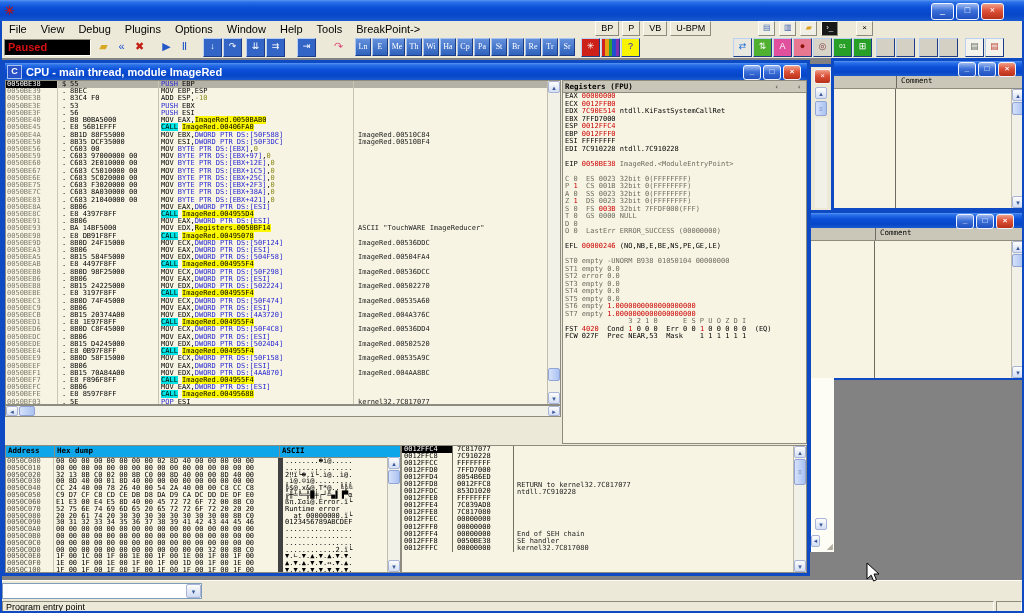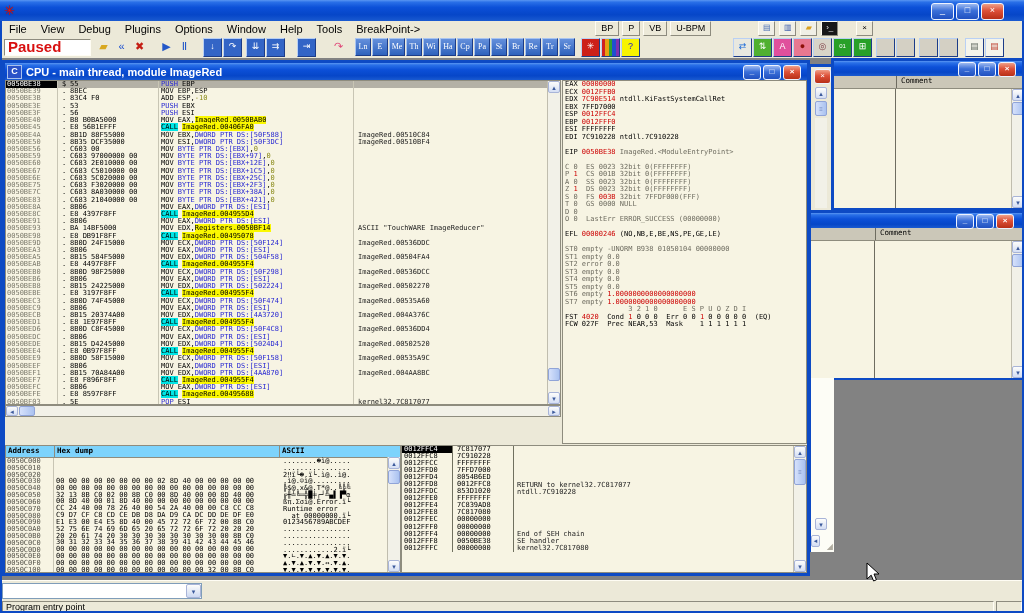--- a/index.html
+++ b/index.html
@@ -19,21 +19,21 @@
     background:linear-gradient(180deg,#9db9f0,#3b6fd8 45%,#2050c0);}
   .xpbtn.close{background:linear-gradient(180deg,#f0a088,#dd5038 45%,#b83018);}
   .menubar{left:2px;top:21px;width:1020px;height:15px;background:#ece9d8;display:flex;align-items:center;
     font-size:11px;color:#000;border-bottom:1px solid #d8d4c4;}
   .menu-item{padding:0 7px;line-height:14px;}
   .mbtn{height:13px;line-height:12px;font-size:9px;padding:0 5px;margin-right:3px;background:#ece9d8;
     border:1px solid;border-color:#fffdf4 #8d8b7e #8d8b7e #fffdf4;}
   .micon{width:15px;height:13px;margin-right:4px;font-size:8px;line-height:12px;text-align:center;
     border:1px solid;border-color:#fffdf4 #8d8b7e #8d8b7e #fffdf4;}
   .toolbar{left:2px;top:36px;width:1020px;height:22px;background:#ece9d8;display:flex;align-items:center;}
-  .paused-box{width:82px;height:15px;background:#ffffff;color:#d81010;font-weight:bold;font-size:15px;
+  .paused-box{width:82px;height:15px;background:#000000;color:#d81010;font-weight:bold;font-size:11px;
     line-height:14px;padding-left:3px;margin-left:2px;border:1px solid;border-color:#8d8b7e #fffdf4 #fffdf4 #8d8b7e;}
   .tbtn{width:17px;height:17px;font-size:11px;line-height:16px;text-align:center;flex:none;}
   .tbtn.tile{border:1px solid;border-color:#b9d0f4 #1c3c88 #1c3c88 #b9d0f4;font-size:9px;line-height:15px;}
   .lbtn{width:14px;height:16px;flex:none;margin-right:1px;color:#fff;text-align:center;
     font-family:"Liberation Serif",serif;font-size:8px;line-height:15px;
     background:linear-gradient(180deg,#6490dc,#2e62bc);
     border:1px solid;border-color:#a8c4f0 #1c3c88 #1c3c88 #a8c4f0;}
   .rainbow{background:linear-gradient(90deg,#d02020 0 20%,#e8a010 20% 40%,#30a030 40% 60%,#2050d0 60% 80%,#8030b0 80% 100%) !important;}
 
   
@@ -76,28 +76,28 @@
   
   .p-reg{left:557px;top:0;width:245px;height:364px;}
   .reg-head{height:11px;background:#cbc7b8;border-bottom:1px solid #8e8c7e;display:flex;align-items:center;
     font-family:"DejaVu Sans Mono",monospace;font-size:7.5px;font-weight:bold;white-space:pre;}
   .reg-head .chev{margin-left:auto;font-weight:normal;color:#333;}
   .reg-line{height:7.5px;line-height:7.6px;font-size:7px;font-family:"DejaVu Sans Mono",monospace;white-space:pre;padding-left:2px;}
   .tk-r{color:#cc0000;} .tk-g{color:#6e6c60;}
 
   
   .p-dump{left:0;top:365px;width:396px;height:128px;}
-  .dump-head{height:11px;background:#7dd3fc;border-bottom:1px solid #8e8c7e;display:flex;
+  .dump-head{height:11px;background:#0ea5e9;border-bottom:1px solid #8e8c7e;display:flex;
     font-family:"DejaVu Sans Mono",monospace;font-size:7.5px;font-weight:bold;}
   .dh-a{width:46px;border-right:1px solid #8e8c7e;padding-left:2px;}
   .dh-h{width:222px;border-right:1px solid #8e8c7e;padding-left:2px;}
   .dh-t{flex:1;padding-left:2px;}
   .dump-row{display:flex;height:6.82px;line-height:7px;font-size:7px;font-family:"DejaVu Sans Mono",monospace;white-space:pre;}
   .dc-a{width:46px;color:#55534a;border-right:1px solid #c8c5b4;flex:none;padding-left:1px;}
-  .dc-h{width:222px;color:#000;border-right:3px solid #404040;flex:none;padding-left:2px;margin-top:20px;}
+  .dc-h{width:222px;color:#000;border-right:5px solid #404040;flex:none;padding-left:2px;}
   .dc-t{flex:1;color:#000;padding-left:2px;}
 
   
   .p-stack{left:396px;top:365px;width:406px;height:128px;}
   .stk-row{display:flex;height:7.05px;line-height:7.2px;font-size:7px;font-family:"DejaVu Sans Mono",monospace;white-space:pre;}
   .sc-a{width:48px;flex:none;color:#000;border-right:1px solid #70705f;padding-left:2px;}
   .sc-v{width:56px;flex:none;color:#000;border-right:1px solid #70705f;padding-left:4px;}
   .sc-c{flex:1;color:#222;padding-left:3px;margin-top:36px;}
   .stk-row.sel .sc-a{background:#000;color:#fff;}
 
@@ -291,20 +291,24 @@
       </div>
 
       <div class="p-hs abs">
         <div class="sb-btn" style="left:0;top:0;height:10px;line-height:9px">◂</div>
         <div class="sb-thumb" style="left:13px;top:0;width:16px;height:10px"></div>
         <div class="sb-btn" style="right:0;top:0;height:10px;line-height:9px">▸</div>
       </div>
 
 
       <div class="pane p-reg">
+        <div class="reg-head">
+          <span style="padding-left:2px">Registers (FPU)</span>
+          <span class="chev">‹&nbsp;&nbsp;&nbsp;&nbsp;‹&nbsp;</span>
+        </div>
         <div id="reg-lines">
             <div class="reg-line"><span class="tk-k">EAX </span><span class="tk-r">00000000</span></div>
             <div class="reg-line"><span class="tk-k">ECX </span><span class="tk-r">0012FFB0</span></div>
             <div class="reg-line"><span class="tk-k">EDX </span><span class="tk-r">7C90E514</span><span class="tk-k"> ntdll.KiFastSystemCallRet</span></div>
             <div class="reg-line"><span class="tk-k">EBX 7FFD7000</span></div>
             <div class="reg-line"><span class="tk-k">ESP </span><span class="tk-r">0012FFC4</span></div>
             <div class="reg-line"><span class="tk-k">EBP </span><span class="tk-r">0012FFF0</span></div>
             <div class="reg-line"><span class="tk-k">ESI FFFFFFFF</span></div>
             <div class="reg-line"><span class="tk-k">EDI 7C910228 ntdll.7C910228</span></div>
             <div class="reg-line">&nbsp;</div>

